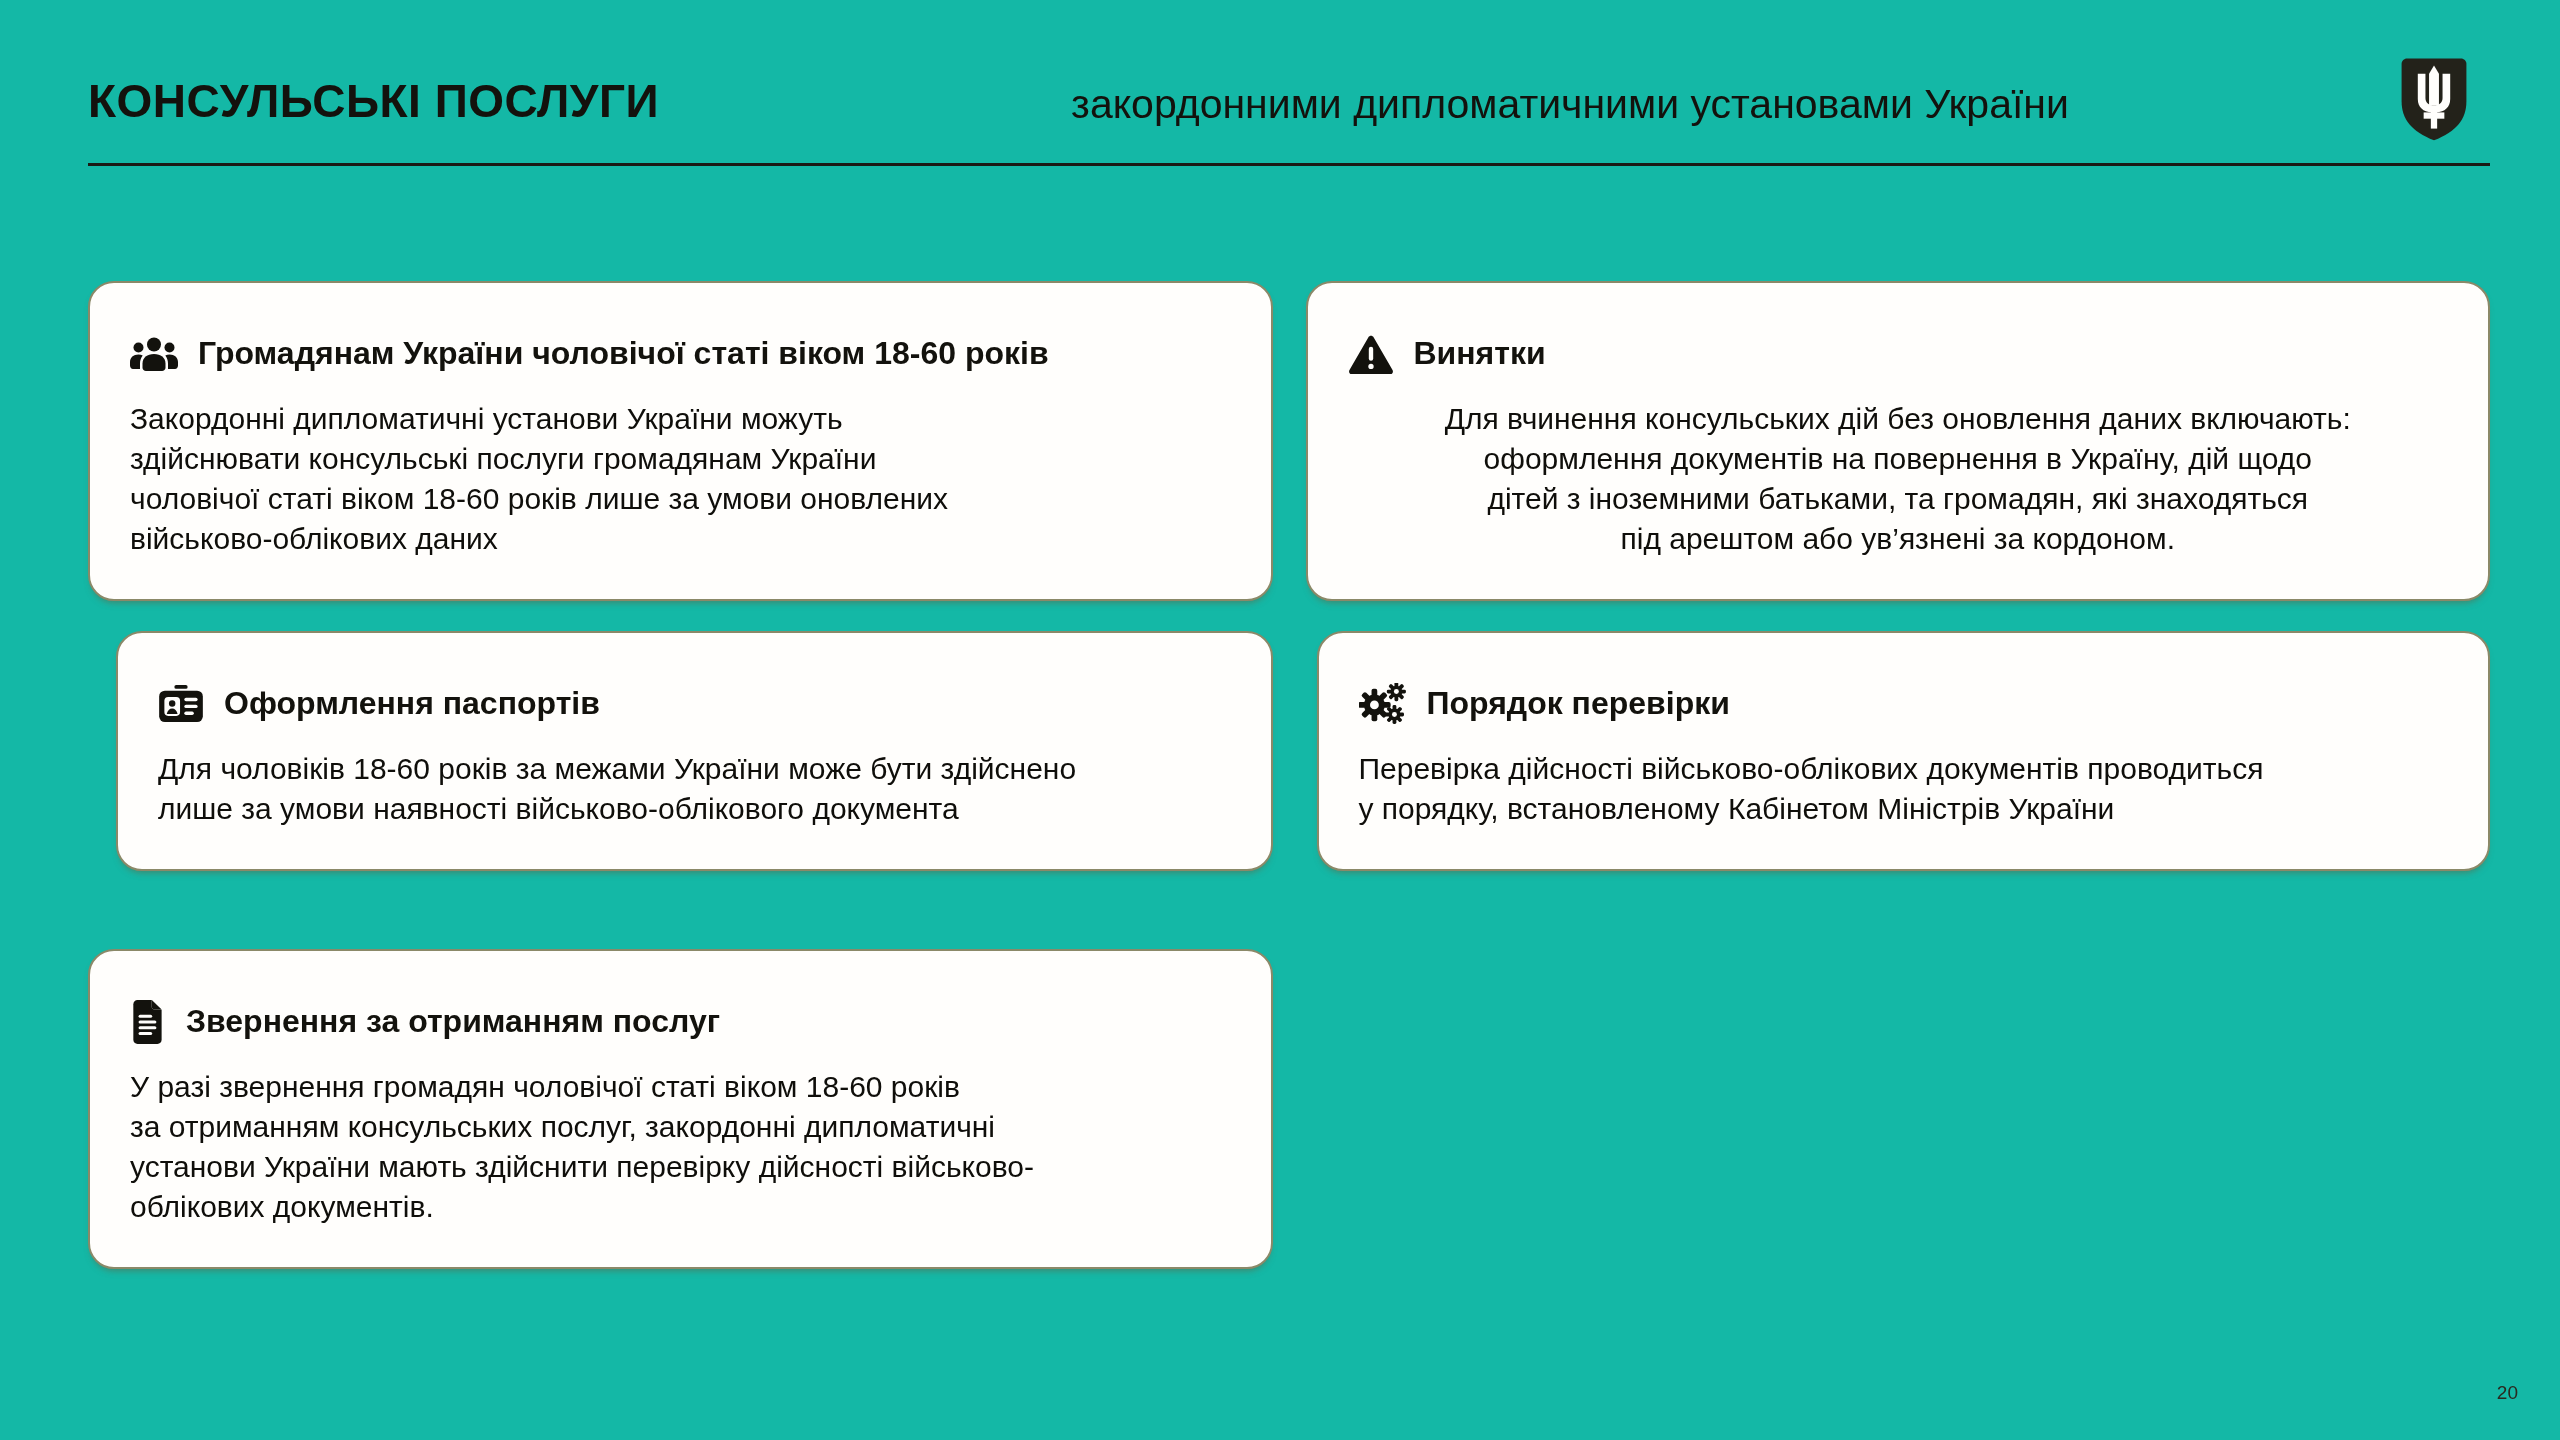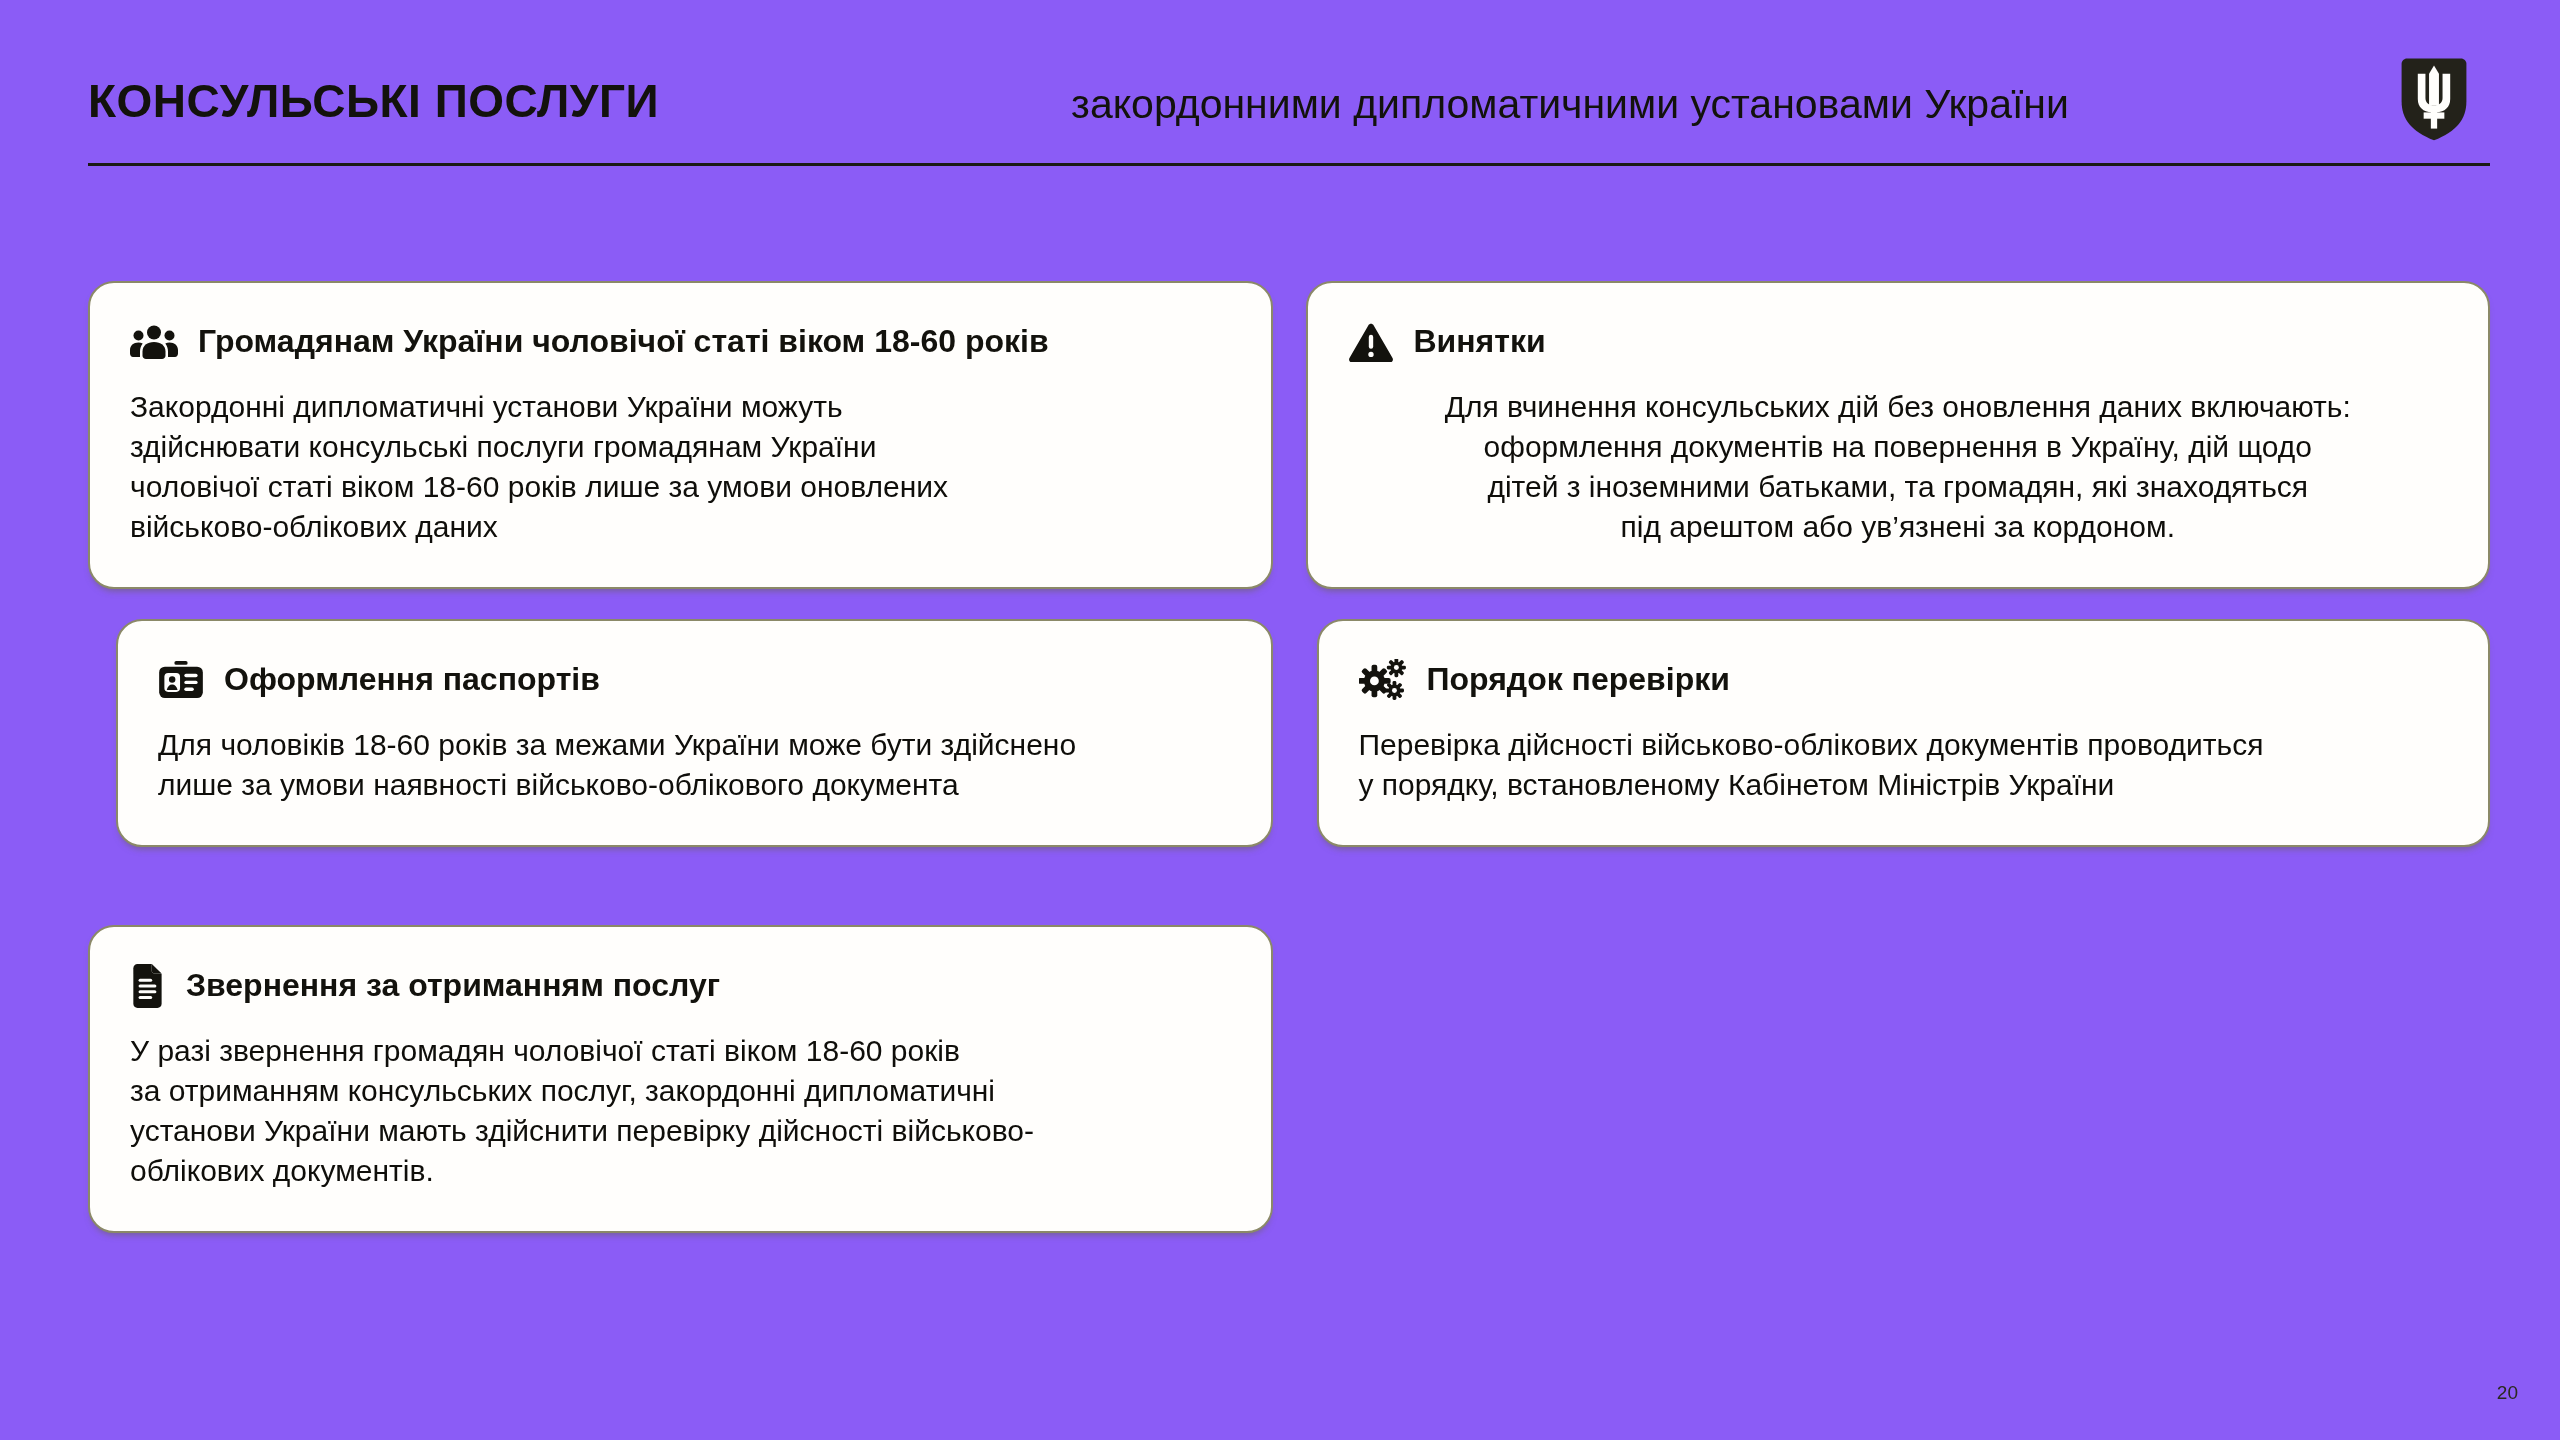--- a/index.html
+++ b/index.html
@@ -1,18 +1,18 @@
 <!DOCTYPE html>
 <html><head>
 <meta charset="utf-8">
 <style>
   html,body { margin:0; padding:0; background:#e8e8e8; }
   .page {
     position:relative; width:2560px; height:1440px;
-    background:#8b5cf6; overflow:hidden;
+    background:#14b8a6; overflow:hidden;
     font-family:"Liberation Sans", sans-serif; color:#13120d;
   }
 
   
   .page-title {
     position:absolute; left:88px; top:78px;
     font-size:46px; font-weight:700; letter-spacing:0.5px; line-height:1;
     white-space:nowrap;
   }
   .page-subtitle {
@@ -32,21 +32,21 @@
   .grid {
     position:absolute; left:88px; top:281px; width:2402px;
     display:grid; grid-template-columns:1fr 1fr;
     column-gap:33px; row-gap:30px; align-items:start;
   }
   .card {
     box-sizing:border-box;
     background:#fffefc;
     border:2.5px solid #8b8968;
     border-radius:26px;
-    padding:36px 40px 40px 40px;
+    padding:48px 40px 40px 40px;
     box-shadow:0 5px 6px -3px rgba(100,98,70,0.55);
   }
   .c0 { grid-column:1; grid-row:1; }
   .c1 { grid-column:2; grid-row:1;text-align:center; }
   .c2 { grid-column:1; grid-row:2;margin-left:28px; }
   .c3 { grid-column:2; grid-row:2;margin-left:11px; }
   .c4 { grid-column:1; grid-row:3;margin-top:48px; }
 
   .card-head {
     display:flex; align-items:center; gap:20px; margin-bottom:22px;

